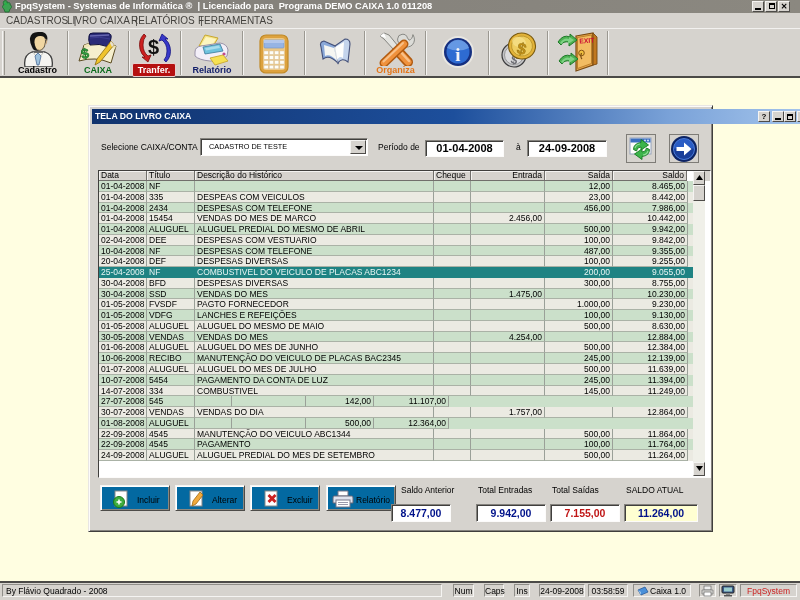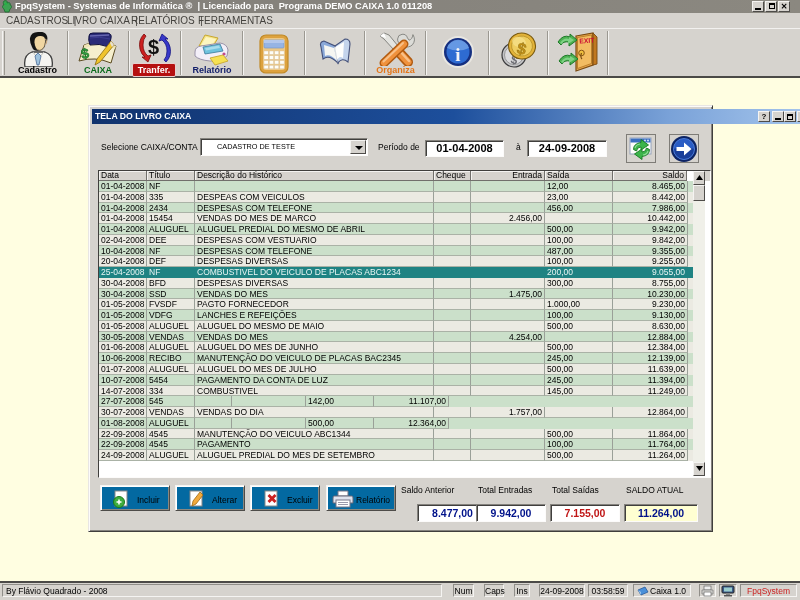--- a/index.html
+++ b/index.html
@@ -21,36 +21,36 @@
 .tlab{position:absolute;width:100%;left:0;top:35px;font-size:9px;font-weight:bold;color:#000}
 
 #win{position:absolute;left:88px;top:105px;width:625px;height:427px;background:#d6d3ce;border:1px solid;border-color:#e8e6e3 #3f3e3c #3f3e3c #e8e6e3;box-shadow:inset 1px 1px 0 #fcfbfa, inset -1px -1px 0 #84827d}
 #wtitle{position:absolute;left:3px;top:3px;width:723px;height:15px;background:linear-gradient(to right,#11336e,#1d4f9c 50%,#7aa2d8 80%,#a8c8ee);color:#fff;font-size:8.7px;font-weight:bold;line-height:15px}
 #wtitle span{position:absolute;left:3px}
 .wbtn{position:absolute;top:2px;width:12px;height:11px;background:#d6d3ce;border:1px solid;border-color:#f5f4f2 #4e4c49 #4e4c49 #f5f4f2;font-size:8px;font-weight:bold;line-height:10px;text-align:center;color:#000}
 
 #wtop{position:absolute;left:3px;top:18px;width:619px;height:49px;background:#d6d3ce}
 .lbl{position:absolute;font-size:8.5px;color:#000;white-space:nowrap}
 .sunk{background:#fff;border:1px solid;border-color:#84827d #fcfbfa #fcfbfa #84827d;box-shadow:inset 1px 1px 0 #403f3d}
-#combo{position:absolute;left:108px;top:14px;width:168px;height:18px;font-size:7.3px;line-height:16px;padding-left:16px;color:#000}
+#combo{position:absolute;left:108px;top:14px;width:168px;height:18px;font-size:7.3px;line-height:16px;padding-left:8px;color:#000}
 #combobtn{position:absolute;right:1px;top:1px;width:16px;height:14px;background:#d6d3ce;border:1px solid;border-color:#f5f4f2 #4e4c49 #4e4c49 #f5f4f2}
 #combobtn:after{content:"";position:absolute;left:4px;top:5px;border:4px solid transparent;border-top:4px solid #000}
 .datebox{position:absolute;top:16px;width:79px;height:17px;font-size:11px;font-weight:bold;text-align:center;line-height:15px;color:#000}
 .flatbtn{position:absolute;top:10px;width:30px;height:29px;background:#d6d3ce;border:1px solid #7e7c77}
 
 #grid{position:absolute;left:9px;top:64px;width:613px;height:308px;background:#fff;border:1px solid;border-color:#403f3d #fcfbfa #fcfbfa #403f3d}
 #ghead{display:flex;height:10px;background:#d6d3ce;font-size:8.5px;line-height:9px;color:#000}
 #ghead div{border-right:1px solid #716f6b;border-bottom:1px solid #716f6b;box-shadow:inset 1px 1px 0 #f4f3f1;padding:0 2px;overflow:hidden;white-space:nowrap}
 .row{display:flex;width:596px;height:10.77px;font-size:8.5px;line-height:10px;color:#000;overflow:hidden}
 .row div{border-right:1px solid #9aa098;border-bottom:1px solid #aab2a6;padding:0 2px;overflow:hidden;white-space:nowrap}
 .g{background:#cbe0ca}
 .w{background:#ebeae2}
 .sel{background:#1f8383;color:#e8f6f4}
 .sel div{border-right-color:#1f8383;border-bottom-color:#1f8383}
-.c1{width:48px}.c2{width:48px}.c3{width:239px}.c4{width:37px}.c5{width:74px;text-align:right}.c6{width:68px;}.c7{width:75px;text-align:right}
+.c1{width:48px}.c2{width:48px}.c3{width:239px}.c4{width:37px}.c5{width:74px;text-align:right}.c6{width:68px;text-align:right}.c7{width:75px;text-align:right}
 #ghead .c1{width:48px}#ghead .c7{width:74px}
 #vsb{position:absolute;right:5px;top:0;width:12px;height:305px;background:#f0f0e9}
 .sbbtn{position:absolute;left:0;width:12px;height:14px;background:#d6d3ce;border:1px solid;border-color:#f5f4f2 #4e4c49 #4e4c49 #f5f4f2}
 .sbbtn svg{display:block;margin:3px auto 0}
 #sbthumb{position:absolute;left:0;top:14px;width:12px;height:16px;background:#d6d3ce;border:1px solid;border-color:#f5f4f2 #4e4c49 #4e4c49 #f5f4f2}
 
 #wbot{position:absolute;left:3px;top:372px;width:619px;height:52px;background:#d6d3ce}
 .pbtn{position:absolute;top:7px;width:70px;height:26px;background:#0369a1;border:1px solid;border-color:#f5f4f2 #4e4c49 #4e4c49 #f5f4f2;box-shadow:inset 1px 1px 0 #fff, inset -1px -1px 0 #8a8880;font-size:8.5px;color:#000}
 .pbtn svg{position:absolute;left:11px;top:4px}
 .pbtn span{position:absolute;left:36px;top:9px}
@@ -550,21 +550,21 @@
           <rect x="4" y="10" width="14" height="7" fill="#fff" stroke="#778"></rect>
           <line x1="6" y1="12.5" x2="16" y2="12.5" stroke="#99a"></line>
           <line x1="6" y1="14.5" x2="16" y2="14.5" stroke="#99a"></line>
         </svg>
         <span style="left:29px">Relatório</span>
       </div>
   <div class="slab" style="left:309px">Saldo Anterior</div>
   <div class="slab" style="left:386px">Total Entradas</div>
   <div class="slab" style="left:460px">Total Saídas</div>
   <div class="slab" style="left:534px">SALDO ATUAL</div>
-  <div class="sfield sunk" style="left:325px;width:71px;color:#00128a">8.477,00</div>
+  <div class="sfield sunk" style="left:299px;width:60px;color:#00128a">8.477,00</div>
   <div class="sfield sunk" style="left:384px;width:70px;color:#00128a">9.942,00</div>
   <div class="sfield sunk" style="left:458px;width:70px;color:#c01616">7.155,00</div>
   <div class="sfield sunk" style="left:532px;width:74px;color:#00128a;background:#ffffd2">11.264,00</div>
  </div>
 </div>
 <div id="status">
  <div class="spanel" style="left:2px;width:440px;text-align:left;padding-left:3px">By Flávio Quadrado - 2008</div>
  <div class="spanel" style="left:453px;width:21px">Num</div>
  <div class="spanel" style="left:484px;width:20px">Caps</div>
  <div class="spanel" style="left:514px;width:16px">Ins</div>

